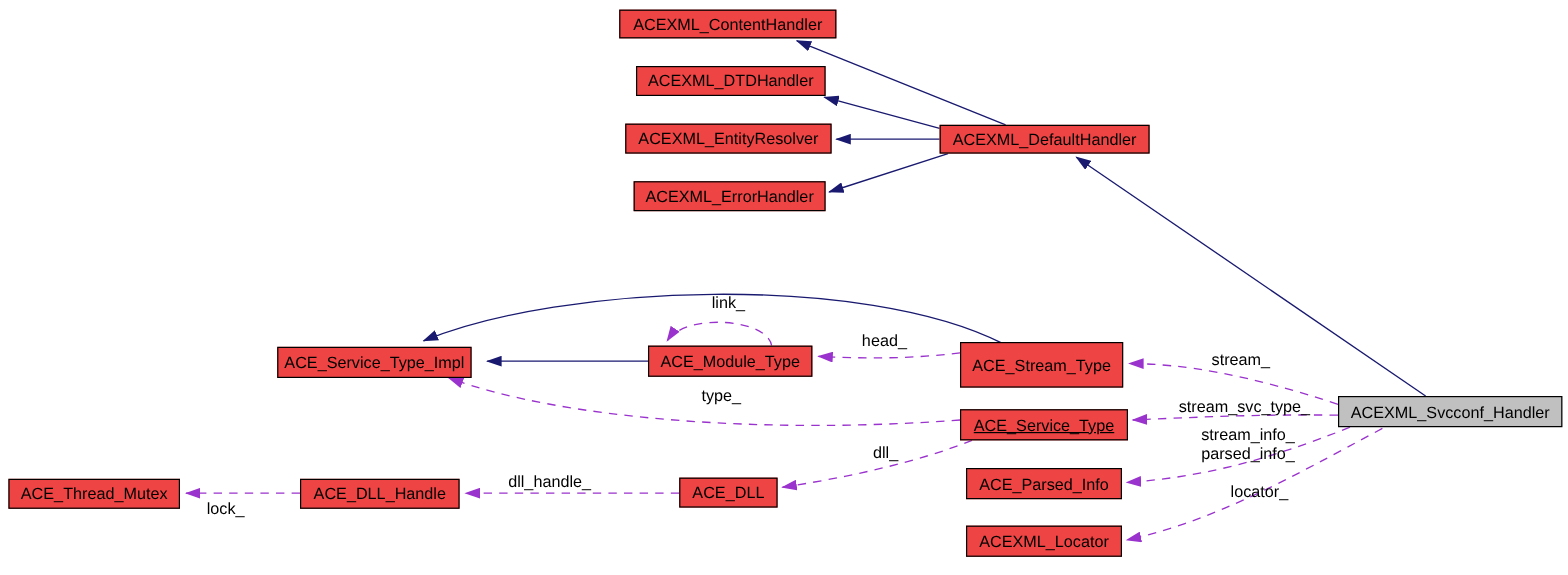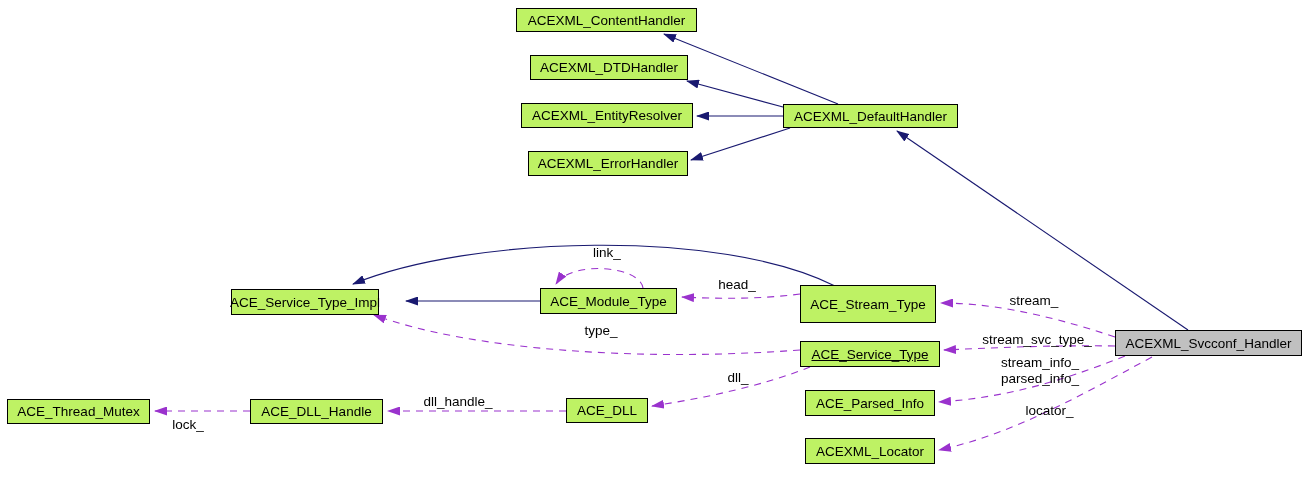--- a/index.html
+++ b/index.html
@@ -26,21 +26,21 @@
     fill: none;
     stroke-width: 1.1;
     stroke-dasharray: 7 6;
   }
   .node {
     position: absolute;
     box-sizing: border-box;
     display: flex;
     align-items: center;
     justify-content: center;
-    background: #bef264;
+    background: #ef4444;
     border: 1px solid #000000;
     color: #000000;
     font-size: 13.5px;
     white-space: nowrap;
     cursor: pointer;
     z-index: 2;
   }
   .node.selected {
     background: #c0c0c0;
   }
@@ -85,21 +85,21 @@
         <path d="M 566,411 L 388,411" class="usage" marker-end="url(#arrow-purple)"></path>
         <path d="M 250,411 L 155,411" class="usage" marker-end="url(#arrow-purple)"></path>
       </g>
   </svg>
   <div id="nodes-layer">
       <div class="node" style="left: 516px; top: 8px; width: 181px; height: 24px;">ACEXML_ContentHandler</div>
       <div class="node" style="left: 530px; top: 55px; width: 158px; height: 25px;">ACEXML_DTDHandler</div>
       <div class="node" style="left: 521px; top: 103px; width: 172px; height: 25px;">ACEXML_EntityResolver</div>
       <div class="node" style="left: 528px; top: 151px; width: 160px; height: 25px;">ACEXML_ErrorHandler</div>
       <div class="node" style="left: 783px; top: 104px; width: 175px; height: 24px;">ACEXML_DefaultHandler</div>
-      <div class="node" style="left: 231px; top: 289px; width: 148px; height: 26px;">ACE_Service_Type_Impl</div>
+      <div class="node" style="left: 231px; top: 289px; width: 162px; height: 26px;">ACE_Service_Type_Impl</div>
       <div class="node" style="left: 540px; top: 288px; width: 137px; height: 26px;">ACE_Module_Type</div>
       <div class="node" style="left: 800px; top: 285px; width: 136px; height: 38px;">ACE_Stream_Type</div>
       <div class="node" style="left: 800px; top: 341px; width: 140px; height: 26px; text-decoration: underline;">ACE_Service_Type</div>
       <div class="node" style="left: 805px; top: 390px; width: 130px; height: 26px;">ACE_Parsed_Info</div>
       <div class="node" style="left: 805px; top: 438px; width: 130px; height: 26px;">ACEXML_Locator</div>
       <div class="node selected" style="left: 1115px; top: 330px; width: 187px; height: 26px;">ACEXML_Svcconf_Handler</div>
       <div class="node" style="left: 7px; top: 399px; width: 143px; height: 25px;">ACE_Thread_Mutex</div>
       <div class="node" style="left: 250px; top: 399px; width: 133px; height: 25px;">ACE_DLL_Handle</div>
       <div class="node" style="left: 566px; top: 398px; width: 82px; height: 25px;">ACE_DLL</div>
     </div>

